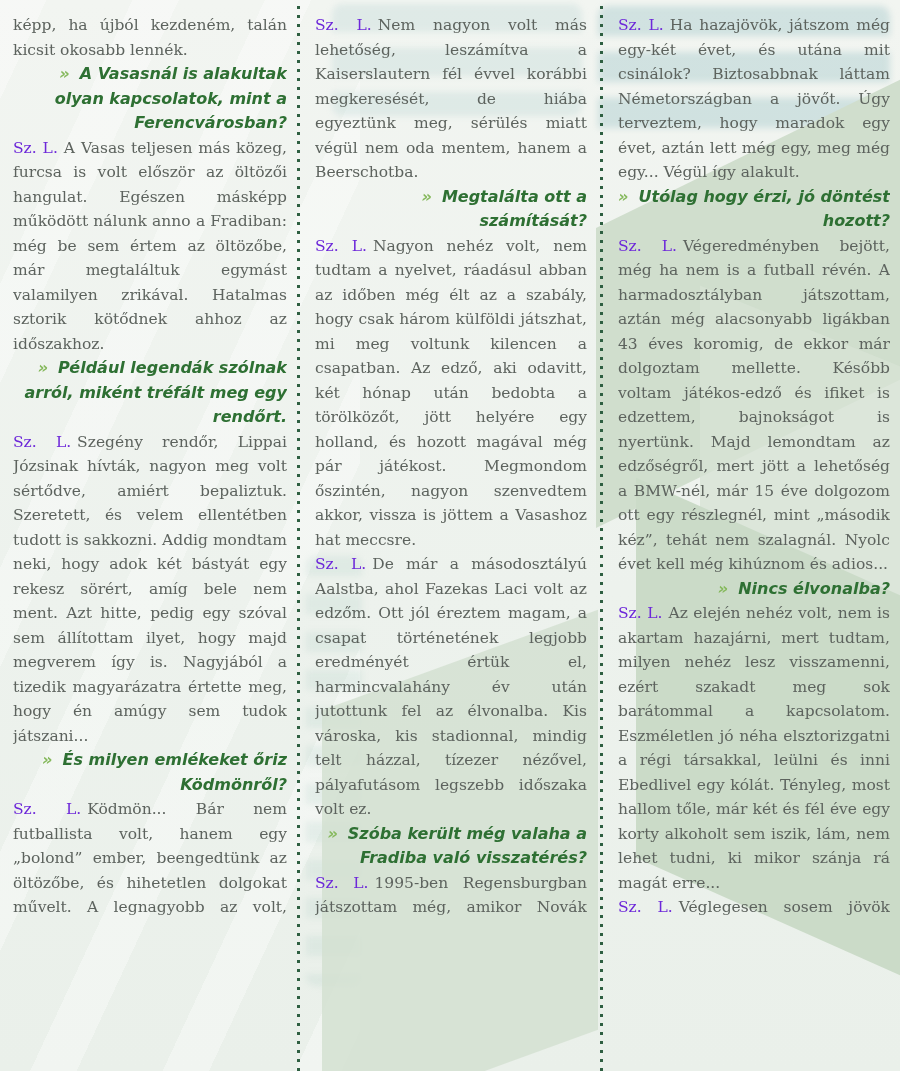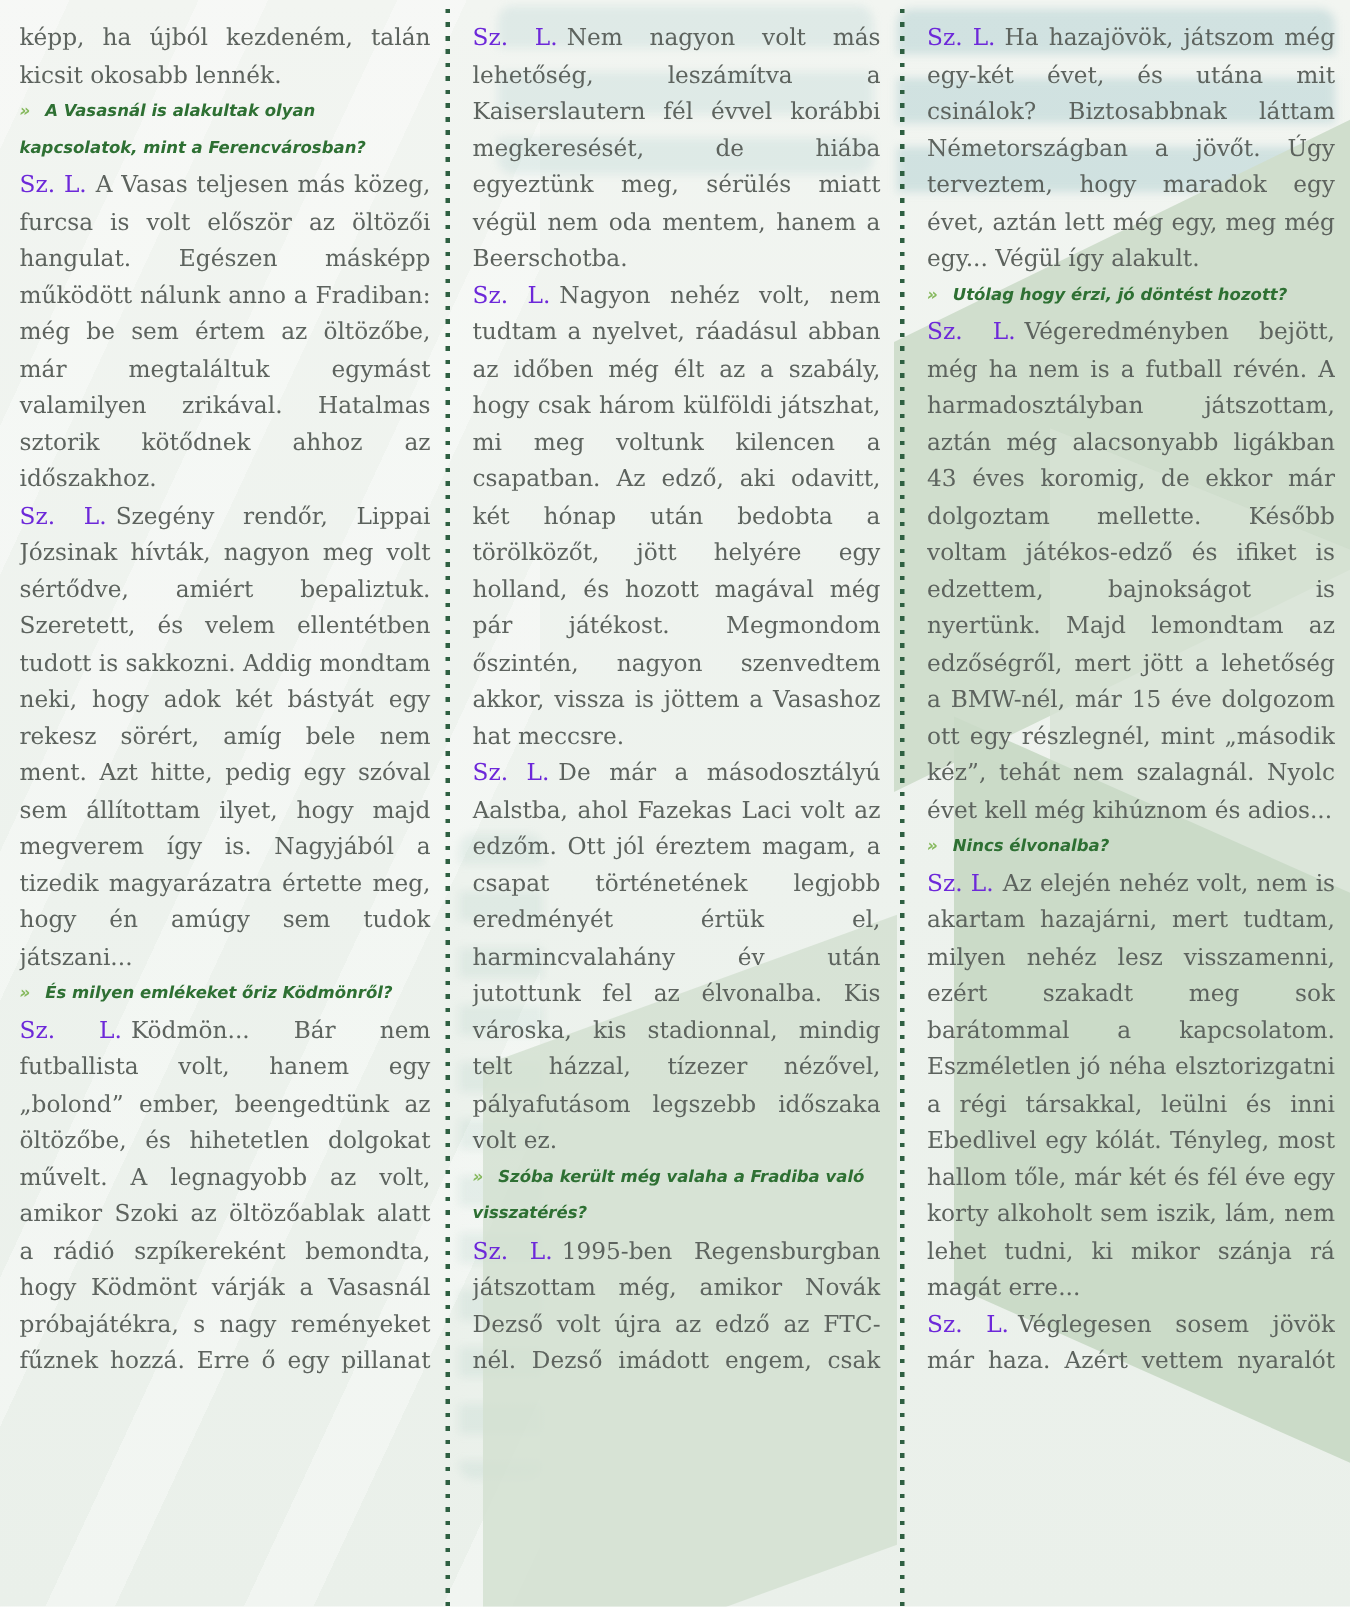--- a/index.html
+++ b/index.html
@@ -31,21 +31,21 @@
   .sep2{left:600px;}
   
   .col{position:absolute;top:0;height:922px;padding-top:13px;box-sizing:border-box;z-index:1;overflow:hidden;}
   .col1{left:13px;width:274px;}
   .col2{left:315px;width:272px;}
   .col3{left:618px;width:272px;}
   p{margin:0;}
   .a,.cont{font-size:15.5px;line-height:24.5px;color:#5d635e;text-align:justify;}
   .sp{color:#6d28d9;margin-right:6px;}
   .q{font-family:"DejaVu Sans",sans-serif;font-style:italic;font-weight:700;
-     font-size:11px;line-height:24.5px;color:#2e7033;text-align:left;}
+     font-size:16px;line-height:24.5px;color:#2e7033;text-align:right;}
   .qm{color:#86b95d;margin-right:10px;}
 </style>
 </head>
 <body>
 
 <div class="bg">
   <div class="ghost ghost2"></div>
   <div class="ghost ghost1"></div>
   <div class="ghost ghost3"></div>
   <div class="chev chev1"></div>
@@ -55,28 +55,30 @@
   <div class="stripes"></div>
 </div>
 
 <div class="sep sep1"></div>
 <div class="sep sep2"></div>
 
 <div class="col col1">
   <p class="cont"><span>képp, ha újból kezdeném, talán kicsit okosabb lennék.</span></p>
   <p class="q"><span class="qm">»</span><span>A Vasasnál is alakultak olyan kapcsolatok, mint a Ferencvárosban?</span></p>
   <p class="a"><span class="sp">Sz. L.</span><span>A Vasas teljesen más közeg, furcsa is volt először az öltözői hangulat. Egészen másképp működött nálunk anno a Fradiban: még be sem értem az öltözőbe, már megtaláltuk egymást valamilyen zrikával. Hatalmas sztorik kötődnek ahhoz az időszakhoz.</span></p>
+  <p class="q"><span class="qm">»</span><span>Például legendák szólnak arról, miként tréfált meg egy rendőrt.</span></p>
   <p class="a"><span class="sp">Sz. L.</span><span>Szegény rendőr, Lippai Józsinak hívták, nagyon meg volt sértődve, amiért bepaliztuk. Szeretett, és velem ellentétben tudott is sakkozni. Addig mondtam neki, hogy adok két bástyát egy rekesz sörért, amíg bele nem ment. Azt hitte, pedig egy szóval sem állítottam ilyet, hogy majd megverem így is. Nagyjából a tizedik magyarázatra értette meg, hogy én amúgy sem tudok játszani...</span></p>
   <p class="q"><span class="qm">»</span><span>És milyen emlékeket őriz Ködmönről?</span></p>
   <p class="a"><span class="sp">Sz. L.</span><span>Ködmön... Bár nem futballista volt, hanem egy „bolond” ember, beengedtünk az öltözőbe, és hihetetlen dolgokat művelt. A legnagyobb az volt, amikor Szoki az öltözőablak alatt a rádió szpíkereként bemondta, hogy Ködmönt várják a Vasasnál próbajátékra, s nagy reményeket fűznek hozzá. Erre ő egy pillanat alatt összepakolt, és már ment is Mészölyhöz, hogy „Ködmön vagyok, Kálmán bá’, játékra jelentkezem!”. Mondani sem kell, Mészöly azt sem tudta, hogy ki ő, de gyorsan kapcsolt, és továbbirányította az önjelöltet Kispestre...</span></p>
 
 </div>
 
 <div class="col col2">
   <p class="a"><span class="sp">Sz. L.</span><span>Nem nagyon volt más lehetőség, leszámítva a Kaiserslautern fél évvel korábbi megkeresését, de hiába egyeztünk meg, sérülés miatt végül nem oda mentem, hanem a Beerschotba.</span></p>
+  <p class="q"><span class="qm">»</span><span>Megtalálta ott a számítását?</span></p>
   <p class="a"><span class="sp">Sz. L.</span><span>Nagyon nehéz volt, nem tudtam a nyelvet, ráadásul abban az időben még élt az a szabály, hogy csak három külföldi játszhat, mi meg voltunk kilencen a csapatban. Az edző, aki odavitt, két hónap után bedobta a törölközőt, jött helyére egy holland, és hozott magával még pár játékost. Megmondom őszintén, nagyon szenvedtem akkor, vissza is jöttem a Vasashoz hat meccsre.</span></p>
   <p class="a"><span class="sp">Sz. L.</span><span>De már a másodosztályú Aalstba, ahol Fazekas Laci volt az edzőm. Ott jól éreztem magam, a csapat történetének legjobb eredményét értük el, harmincvalahány év után jutottunk fel az élvonalba. Kis városka, kis stadionnal, mindig telt házzal, tízezer nézővel, pályafutásom legszebb időszaka volt ez.</span></p>
   <p class="q"><span class="qm">»</span><span>Szóba került még valaha a Fradiba való visszatérés?</span></p>
   <p class="a"><span class="sp">Sz. L.</span><span>1995-ben Regensburgban játszottam még, amikor Novák Dezső volt újra az edző az FTC-nél. Dezső imádott engem, csak alá kellett volna írnom, de akkor már csak két év hiányzott Németországban az állandó munkavállalási engedélyhez és az állampolgársághoz. Hiába német származású a feleségem, a férfi ottléte számított, ha hazajövök, megszakad a folyamatos négy év, ezért maradtam.</span></p>
 
 </div>
 
 <div class="col col3">
   <p class="a"><span class="sp">Sz. L.</span><span>Ha hazajövök, játszom még egy-két évet, és utána mit csinálok? Biztosabbnak láttam Németországban a jövőt. Úgy terveztem, hogy maradok egy évet, aztán lett még egy, meg még egy... Végül így alakult.</span></p>
   <p class="q"><span class="qm">»</span><span>Utólag hogy érzi, jó döntést hozott?</span></p>

